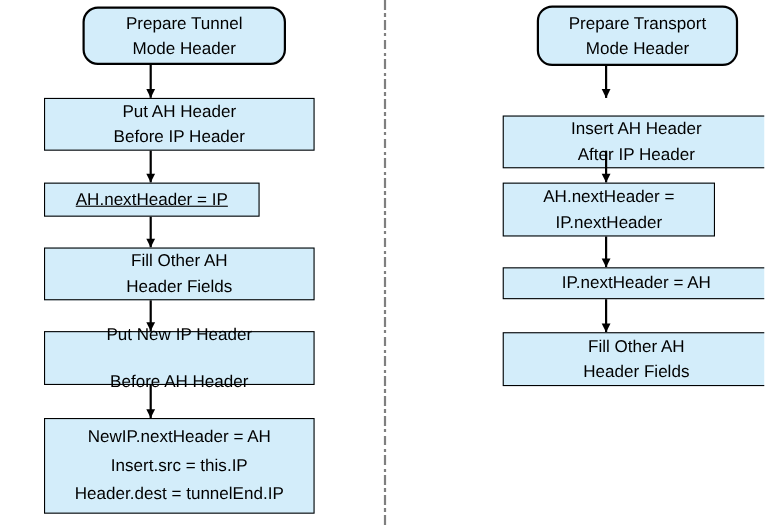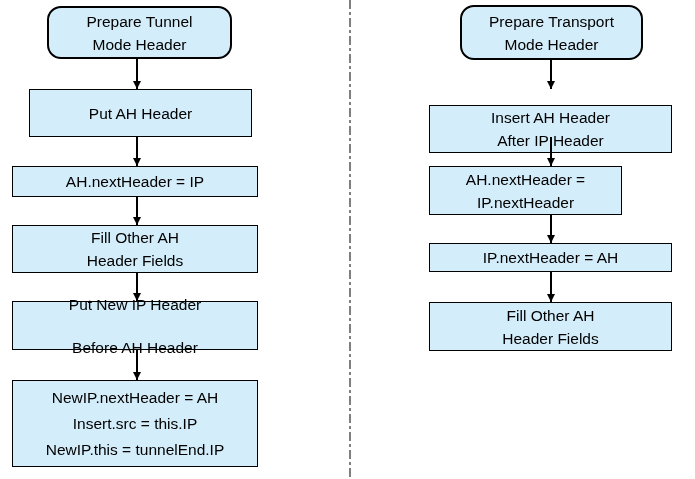--- a/index.html
+++ b/index.html
@@ -34,20 +34,21 @@
     position: absolute;
     box-sizing: border-box;
     background: #d3edfa;
     border: 1.5px solid #000000;
     display: flex;
     flex-direction: column;
     justify-content: center;
     align-items: center;
     text-align: center;
     font-size: 15.5px;
+    margin-left: 28px;
   }
   .node .line {
     display: block;
     line-height: 23px;
     white-space: nowrap;
   }
   .node.start {
     border-radius: 14px;
     border-width: 2px;
   }
@@ -66,22 +67,22 @@
     left: -3.5px;
     width: 0;
     height: 0;
     border-left: 4.5px solid transparent;
     border-right: 4.5px solid transparent;
     border-top: 8px solid #000000;
   }
 
   
   #t-start  { left: 47px;  top: 6px;   width: 185px; height: 53px; }
-  #t-step1  { left: 29px;  top: 89px;  width: 223px; height: 48px; }
-  #t-step2  { left: 12px;  top: 166px; width: 246px; height: 31px; }
+  #t-step1  { left: 12px;  top: 89px;  width: 246px; height: 48px; }
+  #t-step2  { left: 12px;  top: 166px; width: 196px; height: 31px; text-decoration: underline; }
   #t-step3  { left: 12px;  top: 225px; width: 246px; height: 48px; }
   #t-step4  { left: 12px;  top: 301px; width: 246px; height: 49px; gap: 20px; }
   #t-step5  { left: 12px;  top: 380px; width: 246px; height: 87px; }
   #t-arrow1 { left: 136px; top: 59px;  height: 30px; }
   #t-arrow2 { left: 136px; top: 137px; height: 29px; }
   #t-arrow3 { left: 136px; top: 197px; height: 28px; }
   #t-arrow4 { left: 136px; top: 273px; height: 28px; }
   #t-arrow5 { left: 136px; top: 350px; height: 30px; }
 
   
@@ -103,20 +104,21 @@
   <div class="divider"></div>
 
   <div id="t-start" class="node start">
     <span class="line">Prepare Tunnel</span>
     <span class="line">Mode Header</span>
   </div>
   <div id="t-arrow1" class="arrow"></div>
 
   <div id="t-step1" class="node">
     <span class="line">Put AH Header</span>
+    <span class="line">Before IP Header</span>
   </div>
   <div id="t-arrow2" class="arrow"></div>
 
   <div id="t-step2" class="node">
     <span class="line">AH.nextHeader = IP</span>
   </div>
   <div id="t-arrow3" class="arrow"></div>
 
   <div id="t-step3" class="node">
     <span class="line">Fill Other AH</span>
@@ -126,21 +128,21 @@
 
   <div id="t-step4" class="node">
     <span class="line">Put New IP Header</span>
     <span class="line">Before AH Header</span>
   </div>
   <div id="t-arrow5" class="arrow"></div>
 
   <div id="t-step5" class="node tall">
     <span class="line">NewIP.nextHeader = AH</span>
     <span class="line">Insert.src = this.IP</span>
-    <span class="line">NewIP.this = tunnelEnd.IP</span>
+    <span class="line">Header.dest = tunnelEnd.IP</span>
   </div>
 
   <div id="r-start" class="node start">
     <span class="line">Prepare Transport</span>
     <span class="line">Mode Header</span>
   </div>
   <div id="r-arrow1" class="arrow"></div>
 
   <div id="r-step1" class="node">
     <span class="line">Insert AH Header</span>

